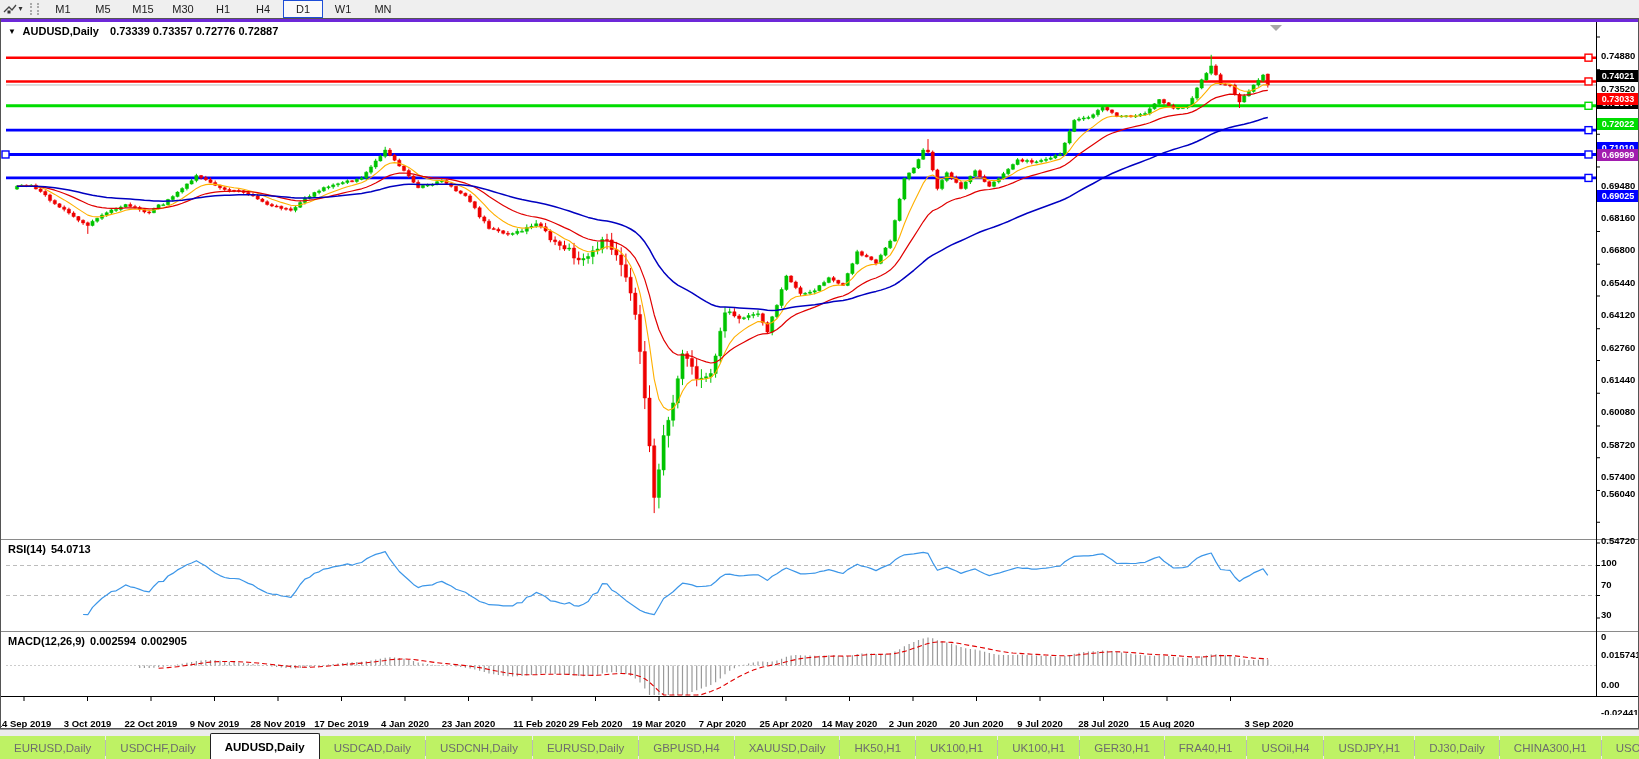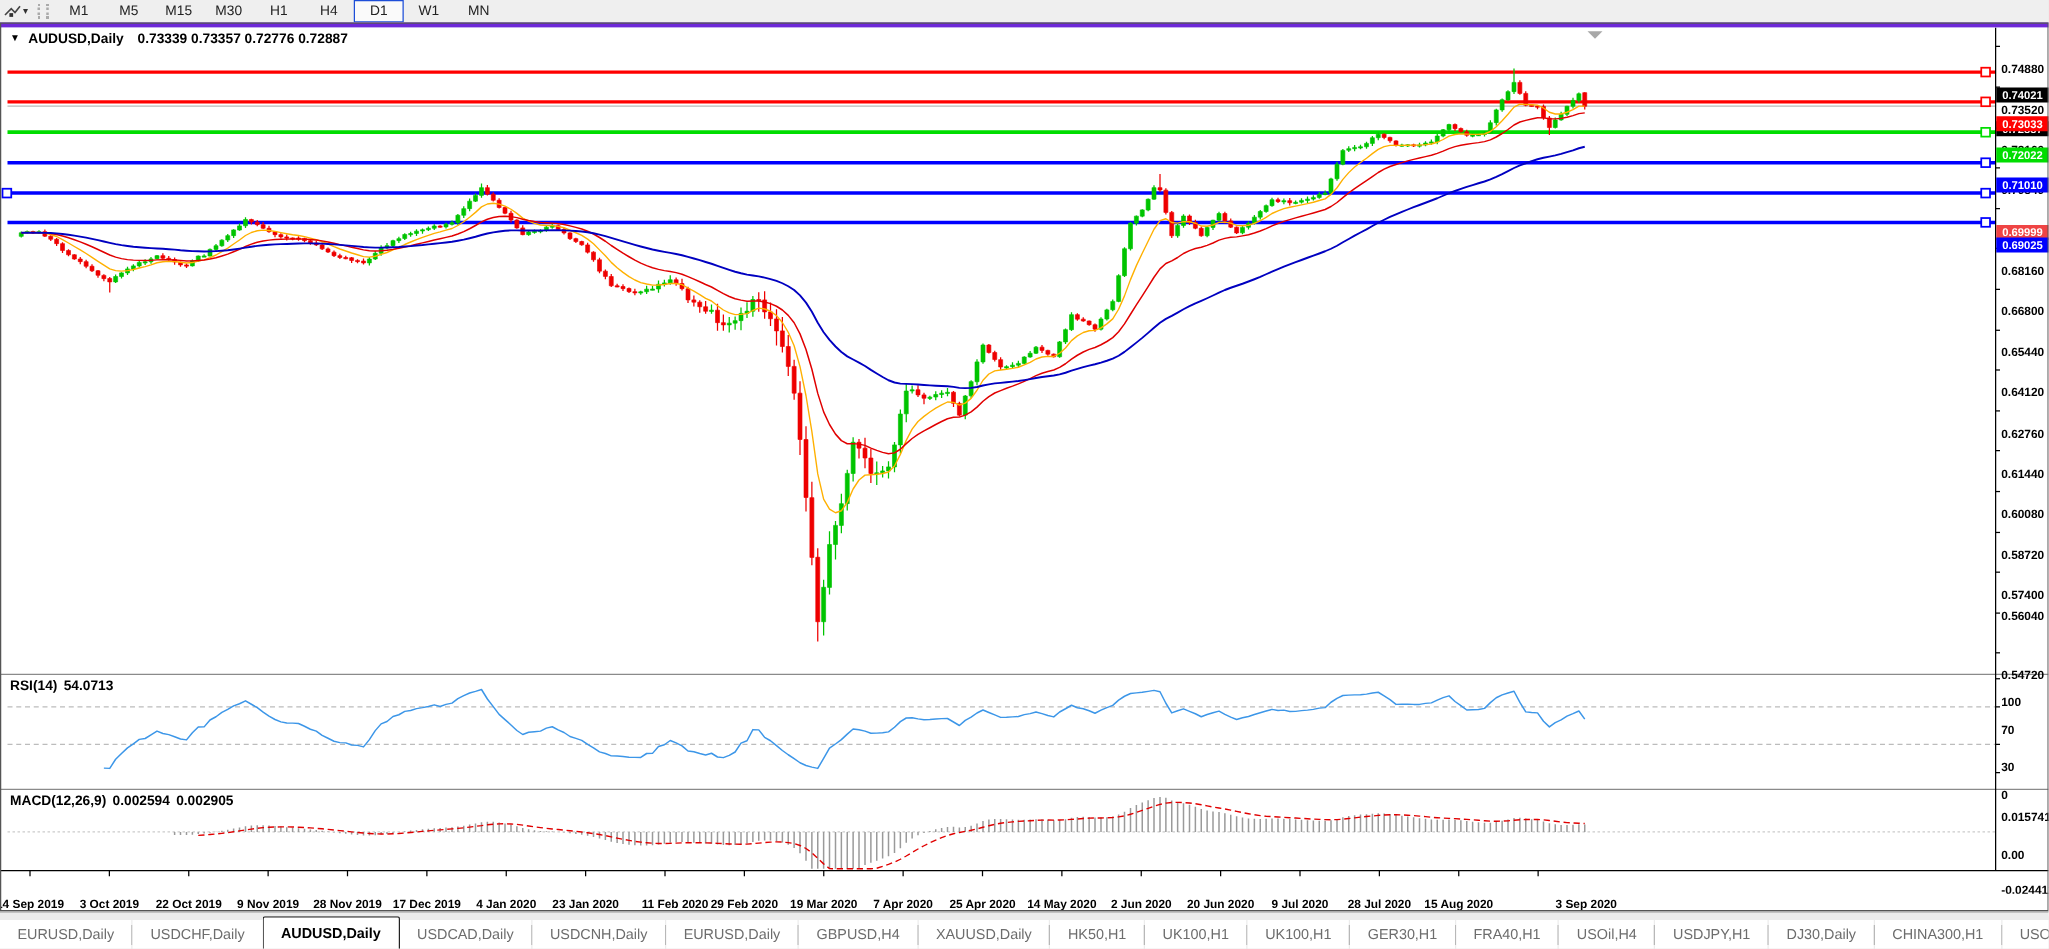--- a/index.html
+++ b/index.html
@@ -29,21 +29,21 @@
   .axlab{position:absolute;left:1601px;width:38px;font-size:9.5px;font-weight:bold;color:#000;z-index:2;}
   .tag{position:absolute;left:1597px;width:42px;height:12px;line-height:12px;text-align:center;
        font-size:9px;font-weight:bold;color:#fff;z-index:4;}
   .tag.current{z-index:3;}
   
   #dates{position:absolute;left:0;top:693px;width:1639px;height:18px;z-index:5;background:#fff;}
   .dlab{position:absolute;top:3px;transform:translateX(-50%);font-size:9.5px;font-weight:600;color:#000;white-space:nowrap;}
   
   #tabs{position:absolute;left:0;top:729px;width:1639px;height:30px;background:#ececec;
         border-top:1px solid #9a9a9a;display:flex;align-items:flex-end;z-index:50;}
-  .tab{height:24px;line-height:24px;padding:0 14px;font-size:11.5px;color:#6d6d6d;background:#ffffff;
+  .tab{height:24px;line-height:24px;padding:0 14px;font-size:11.5px;color:#6d6d6d;background:#bef264;
        white-space:nowrap;cursor:default;}
   .tab.active{background:#fff;color:#000;font-weight:bold;border:1px solid #222;border-bottom:none;
        height:26px;line-height:26px;border-radius:2px 2px 0 0;}
   .tabsep{width:1px;height:16px;background:#b8b8b8;margin-bottom:4px;}
 </style>
 </head>
 <body>
 
 <div id="app">
 
@@ -183,21 +183,21 @@
         <div class="axlab" style="top: 586.5px;">30</div>
         <div class="axlab" style="top: 609px;">0</div>
         <div class="axlab" style="top: 627px;">0.015741</div>
         <div class="axlab" style="top: 656.5px;">0.00</div>
         <div class="axlab" style="top: 685px;">-0.024412</div>
         <div class="tag current" style="top: 74.9715px; background: rgb(0, 0, 0);">0.72887</div>
         <div class="tag" style="top: 47.6761px; background: #000000;">0.74021</div>
         <div class="tag" style="top: 71.4573px; background: rgb(255, 0, 0);">0.73033</div>
         <div class="tag" style="top: 95.7921px; background: rgb(0, 221, 0);">0.72022</div>
         <div class="tag" style="top: 120.151px; background: rgb(0, 0, 255);">0.71010</div>
-        <div class="tag" style="top: 158px; background: #ef4444;">0.69999</div>
+        <div class="tag" style="top: 127px; background: #a21caf;">0.69999</div>
         <div class="tag" style="top: 167.93px; background: rgb(0, 0, 255);">0.69025</div>
       </div>
     <div id="dates">
         <div class="dlab" style="left: 24px;">14 Sep 2019</div>
         <div class="dlab" style="left: 87.5px;">3 Oct 2019</div>
         <div class="dlab" style="left: 151px;">22 Oct 2019</div>
         <div class="dlab" style="left: 214.5px;">9 Nov 2019</div>
         <div class="dlab" style="left: 278px;">28 Nov 2019</div>
         <div class="dlab" style="left: 341.5px;">17 Dec 2019</div>
         <div class="dlab" style="left: 405px;">4 Jan 2020</div>

